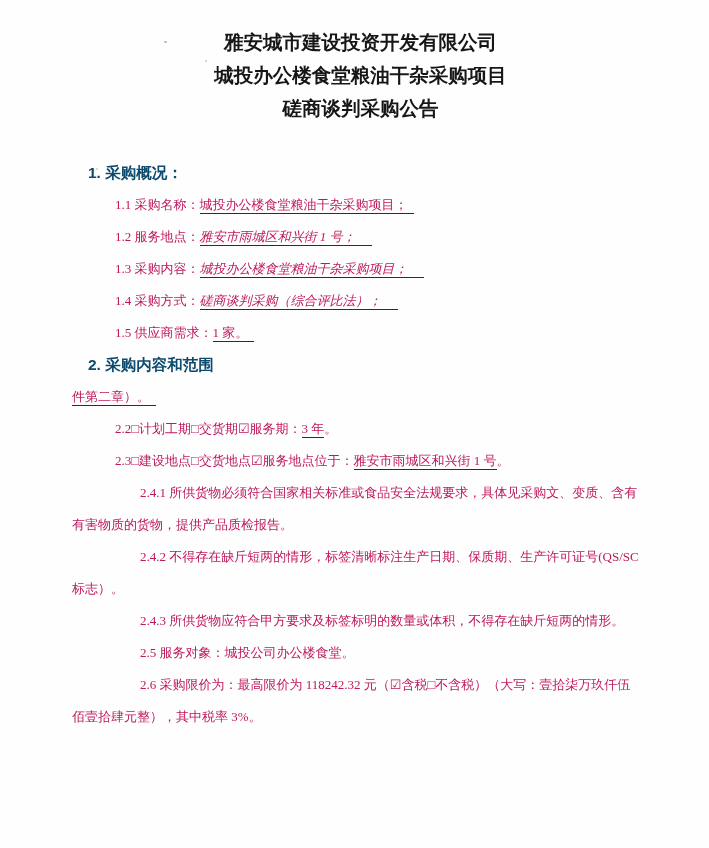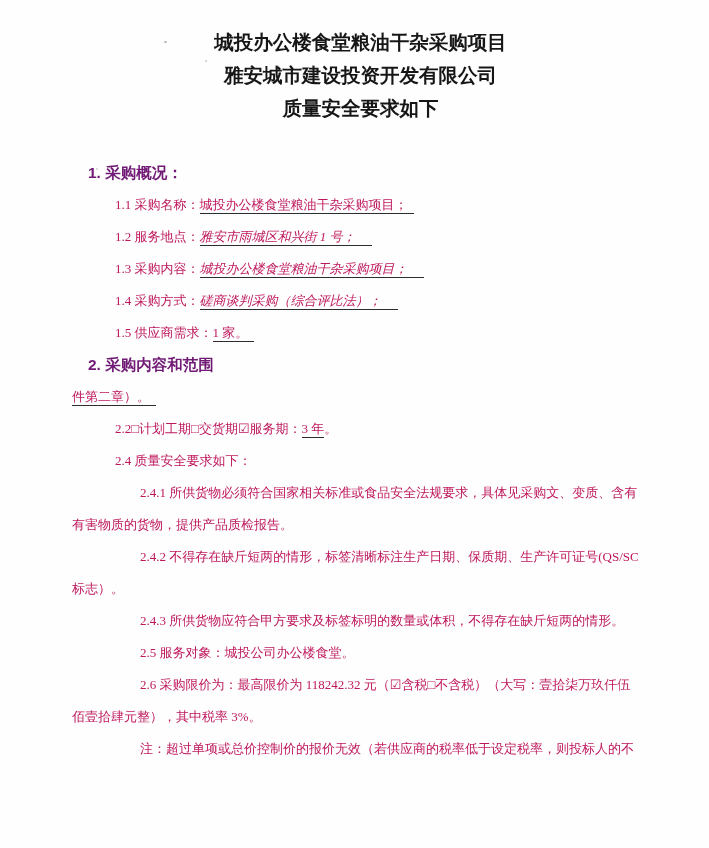--- a/index.html
+++ b/index.html
@@ -36,21 +36,21 @@
     line-height: 32px;
     white-space: nowrap;
     color: #be185d;
   }
   .heading {
     font-family: "Liberation Sans", "DejaVu Sans", sans-serif;
     font-weight: bold;
     font-size: 15.5px;
     line-height: 32px;
     text-indent: 16px;
-    color: #701a75;
+    color: #0c4a6e;
     white-space: nowrap;
   }
   .ind1 { text-indent: 43px; }  
   .ind2 { text-indent: 68px; }  
   .u {
     border-bottom: 1px solid #2d2d2d;
     padding-bottom: 1px;
   }
   .ext  { padding-right: 16px; font-style: italic; }
   .ext-sm { padding-right: 6px; }
@@ -68,55 +68,54 @@
 <body>
 
 <div class="page">
   <div class="speck speck1"></div>
   <div class="speck speck2"></div>
   <div class="speck speck3"></div>
 
   <div class="content">
 
     <div class="title-block">
+      <div class="t-line">雅安城市建设投资开发有限公司</div>
       <div class="t-line">城投办公楼食堂粮油干杂采购项目</div>
-      <div class="t-line">雅安城市建设投资开发有限公司</div>
-      <div class="t-line">质量安全要求如下</div>
+      <div class="t-line">磋商谈判采购公告</div>
     </div>
 
     <div class="heading">1. 采购概况：</div>
 
     <div class="ln ind1"><span>1.1 采购名称：</span><span class="u ext-sm">城投办公楼食堂粮油干杂采购项目；</span></div>
 
     <div class="ln ind1"><span>1.2 服务地点：</span><span class="u ext">雅安市雨城区和兴街 1 号；</span></div>
 
     <div class="ln ind1"><span>1.3 采购内容：</span><span class="u ext">城投办公楼食堂粮油干杂采购项目；</span></div>
 
     <div class="ln ind1"><span>1.4 采购方式：</span><span class="u ext">磋商谈判采购（综合评比法）；</span></div>
 
     <div class="ln ind1"><span>1.5 供应商需求：</span><span class="u ext-sm">1 家。</span></div>
 
     <div class="heading">2. 采购内容和范围</div>
 
     <div class="ln"><span class="u ext-sm">件第二章）。</span></div>
 
     <div class="ln ind1"><span>2.2□计划工期□交货期☑服务期：</span><span class="u">3 年</span><span>。</span></div>
 
+    <div class="ln ind1"><span>2.3□建设地点□交货地点☑服务地点位于：</span><span class="u">雅安市雨城区和兴街 1 号</span><span>。</span></div>
 
-    <div class="ln ind1">2.4 质量安全要求如下：</div>
 
     <div class="ln ind2">2.4.1 所供货物必须符合国家相关标准或食品安全法规要求，具体见采购文、变质、含有</div>
     <div class="ln">有害物质的货物，提供产品质检报告。</div>
 
     <div class="ln ind2">2.4.2 不得存在缺斤短两的情形，标签清晰标注生产日期、保质期、生产许可证号(QS/SC</div>
     <div class="ln">标志）。</div>
 
     <div class="ln ind2">2.4.3 所供货物应符合甲方要求及标签标明的数量或体积，不得存在缺斤短两的情形。</div>
 
     <div class="ln ind2">2.5 服务对象：城投公司办公楼食堂。</div>
 
     <div class="ln ind2">2.6 采购限价为：最高限价为 118242.32 元（☑含税□不含税）（大写：壹拾柒万玖仟伍</div>
     <div class="ln">佰壹拾肆元整），其中税率 3%。</div>
 
-    <div class="ln ind2">注：超过单项或总价控制价的报价无效（若供应商的税率低于设定税率，则投标人的不</div>
 
   </div>
 </div>
 
 </body></html>

